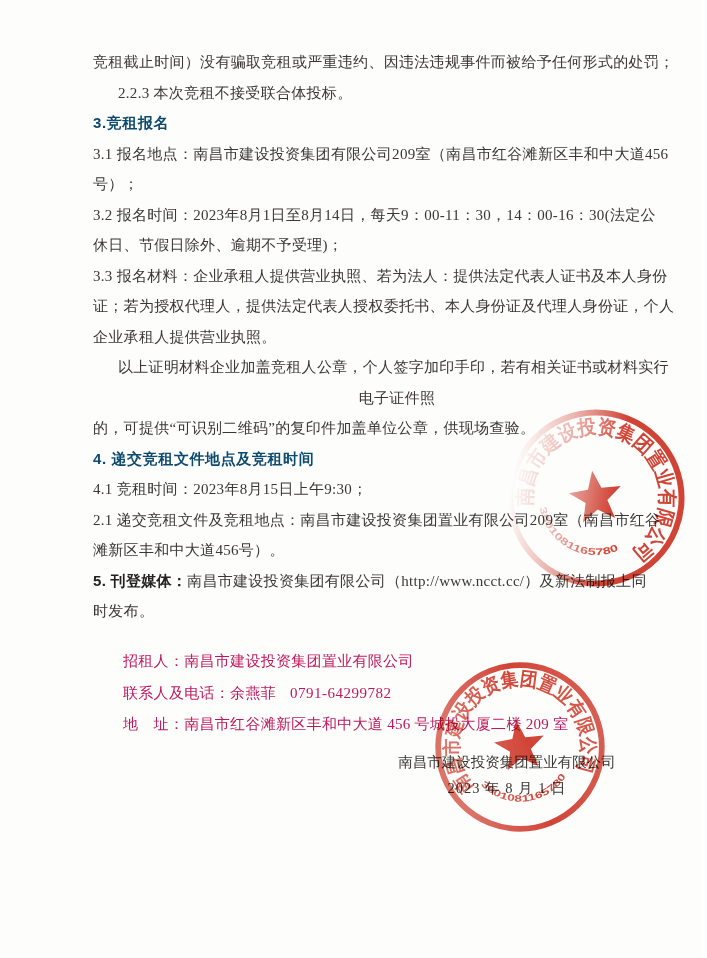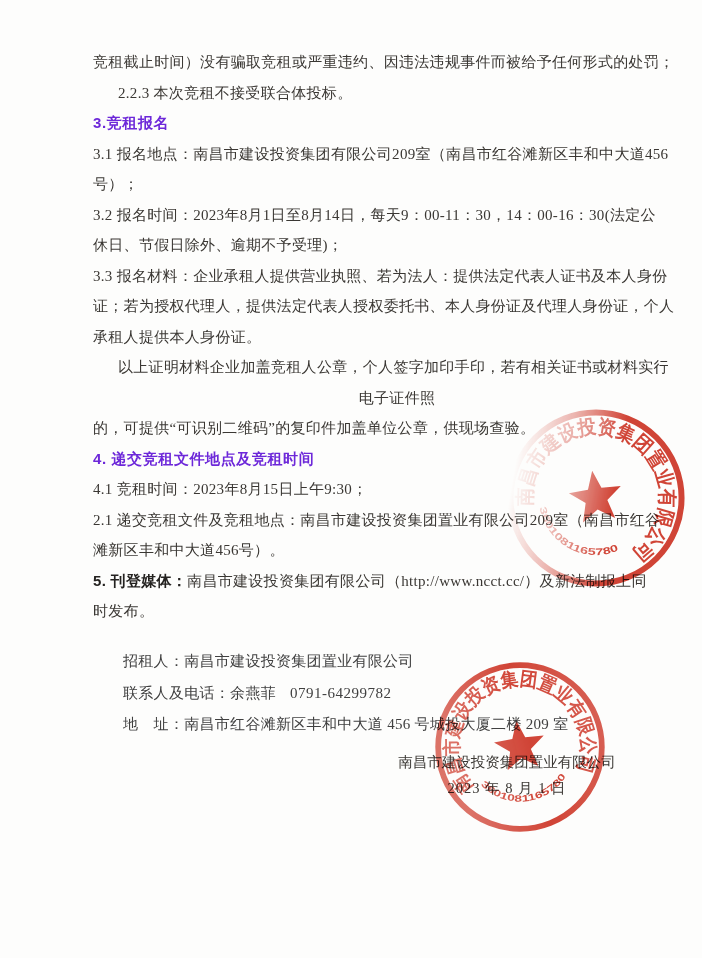--- a/index.html
+++ b/index.html
@@ -25,33 +25,33 @@
   }
   .line {
     height: 30.5px; line-height: 30.5px;
     white-space: nowrap;
   }
   .indent { padding-left: 25px; }
   .indent-sm { padding-left: 8px; text-align: center; }
   .heading {
     font-family: "Liberation Sans", sans-serif;
     font-weight: 700;
-    color: #6d28d9;
+    color: #0c4a6e;
     letter-spacing: 0.6px;
   }
   .bold-label {
     font-family: Liberation Sans, sans-serif;
     font-weight: 700;
     color: #242220;
   }
   
   .contact-block {
     position: absolute;
     left: 123px; top: 646px;
-    color: #404040;
+    color: #be185d;
     font-size: 15px;
     letter-spacing: 0.3px;
   }
   .contact-block .line { height: 31.5px; line-height: 31.5px; }
   .phone { letter-spacing: 0.5px; padding-left: 14px; }
   
   .signature-block {
     position: absolute;
     left: 396px; top: 749px; width: 222px;
     text-align: center;
@@ -91,21 +91,21 @@
   <div class="body-text">
     <div class="line">竞租截止时间）没有骗取竞租或严重违约、因违法违规事件而被给予任何形式的处罚；</div>
     <div class="line indent">2.2.3 本次竞租不接受联合体投标。</div>
     <div class="line heading">3.竞租报名</div>
     <div class="line">3.1 报名地点：南昌市建设投资集团有限公司209室（南昌市红谷滩新区丰和中大道456</div>
     <div class="line">号）；</div>
     <div class="line">3.2 报名时间：2023年8月1日至8月14日，每天9：00-11：30，14：00-16：30(法定公</div>
     <div class="line">休日、节假日除外、逾期不予受理)；</div>
     <div class="line">3.3 报名材料：企业承租人提供营业执照、若为法人：提供法定代表人证书及本人身份</div>
     <div class="line">证；若为授权代理人，提供法定代表人授权委托书、本人身份证及代理人身份证，个人</div>
-    <div class="line">承租人提供本人身份证。</div>
+    <div class="line">企业承租人提供营业执照。</div>
     <div class="line indent">以上证明材料企业加盖竞租人公章，个人签字加印手印，若有相关证书或材料实行</div>
     <div class="line indent-sm">电子证件照</div>
     <div class="line">的，可提供“可识别二维码”的复印件加盖单位公章，供现场查验。</div>
     <div class="line heading">4. 递交竞租文件地点及竞租时间</div>
     <div class="line">4.1 竞租时间：2023年8月15日上午9:30；</div>
     <div class="line">2.1 递交竞租文件及竞租地点：南昌市建设投资集团置业有限公司209室（南昌市红谷</div>
     <div class="line">滩新区丰和中大道456号）。</div>
     <div class="line">
       <span class="bold-label">5. 刊登媒体：</span><span>南昌市建设投资集团有限公司（http://www.ncct.cc/）及新法制报上同</span>
     </div>

